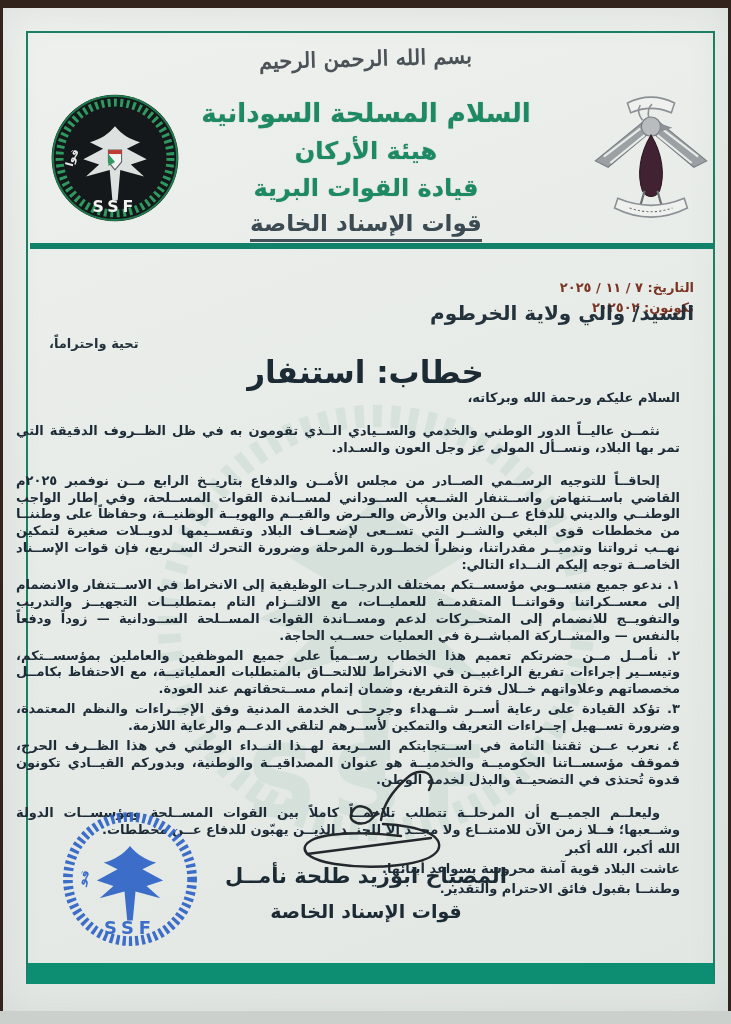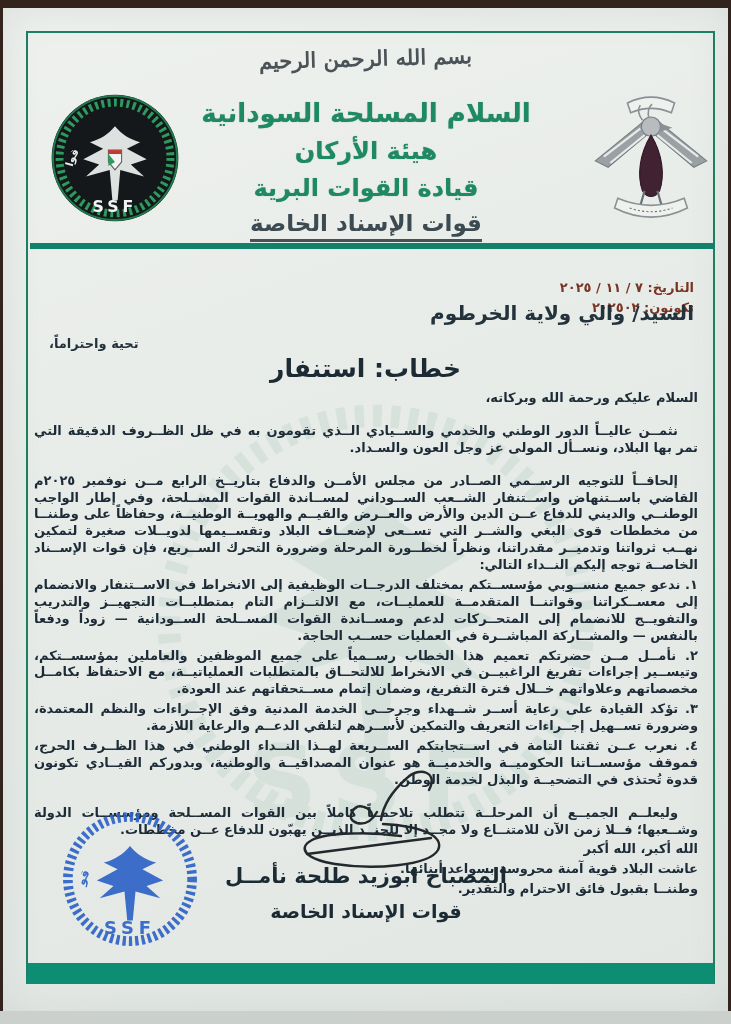--- a/index.html
+++ b/index.html
@@ -48,24 +48,24 @@
   .addressee{
     position:absolute;right:34px;top:293px;text-align:left;
     color:#24323c;font-size:20px;font-weight:bold;
   }
   .salutation{
     position:absolute;left:46px;top:328px;
     color:#23313b;font-size:13px;font-weight:bold;
   }
   .subject{
     position:absolute;left:0;top:346px;width:725px;text-align:center;
-    color:#1c2a33;font-size:25px;font-weight:bold;
+    color:#1c2a33;font-size:31px;font-weight:bold;
   }
   .body-text{
-    position:absolute;right:30px;top:382px;width:664px;
+    position:absolute;right:48px;top:382px;width:664px;
     color:#1d2b36;font-size:13px;font-weight:bold;line-height:1.3;
     text-align:justify;
   }
   .body-text .line{margin:0 0 3px;}
   .body-text .greeting{text-align:right;}
   .body-text .indent{text-indent:20px;margin-top:16px;}
   .body-text .short{text-align:right;}
   .watermark{
     position:absolute;left:148px;top:380px;width:450px;height:470px;
     opacity:.08;z-index:0;pointer-events:none;

